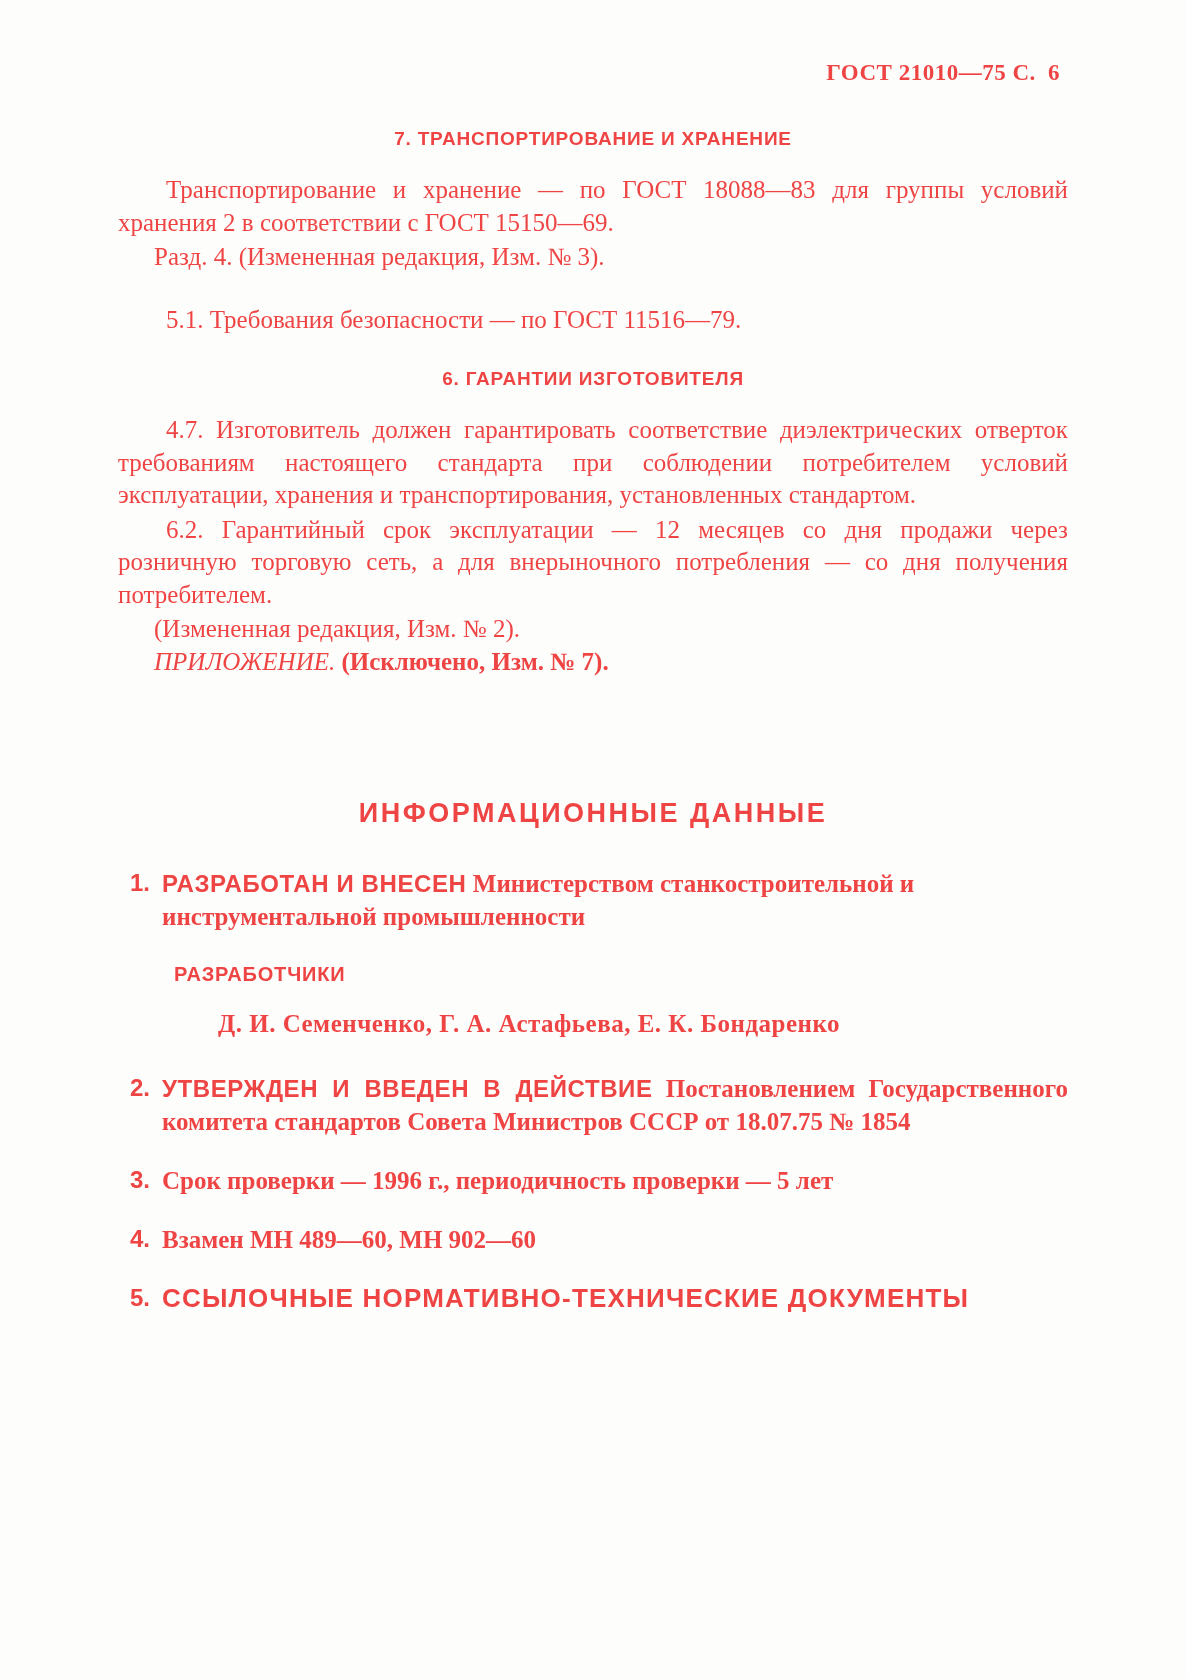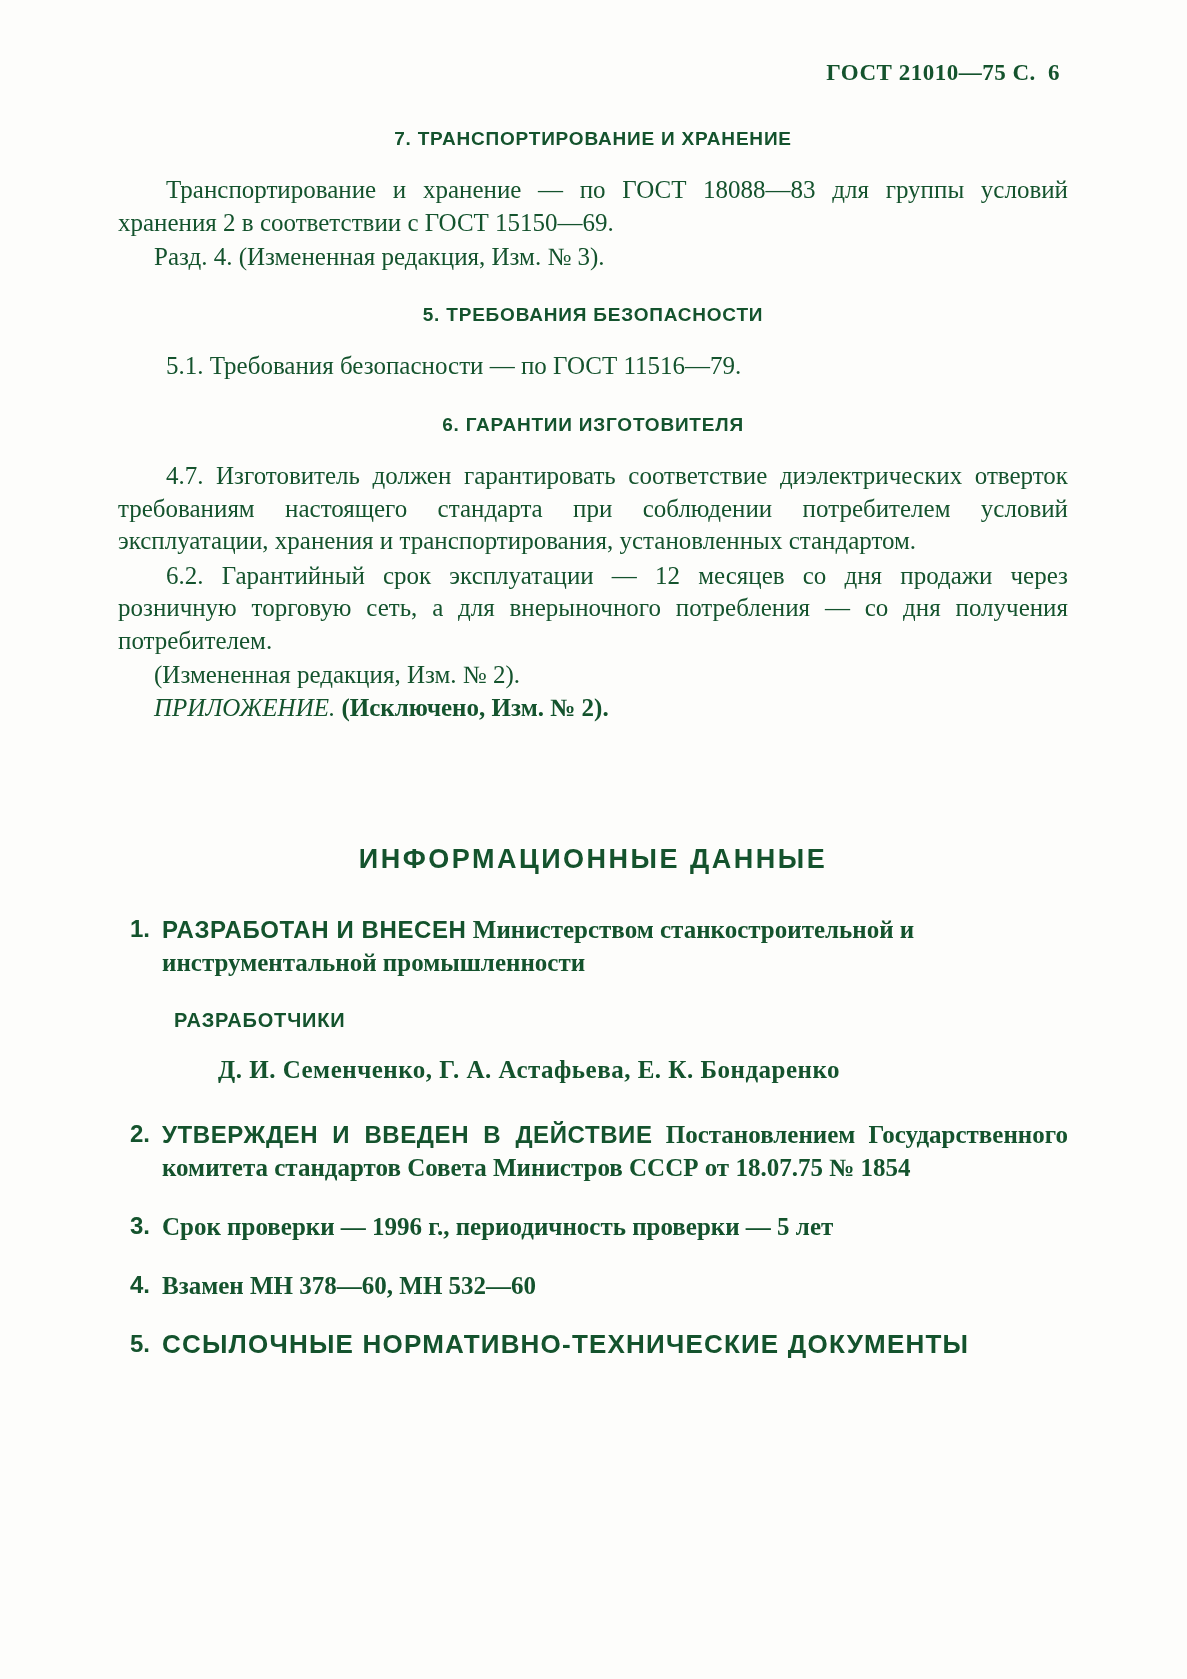--- a/index.html
+++ b/index.html
@@ -6,21 +6,21 @@
     margin: 0;
     padding: 0;
     background: #ffffff;
   }
   .page {
     position: relative;
     width: 1187px;
     height: 1679px;
     background: #fdfdfb;
     font-family: "Liberation Serif", serif;
-    color: #14532d;
+    color: #ef4444;
     overflow: hidden;
   }
   .content {
     position: absolute;
     left: 118px;
     top: 60px;
     width: 950px;
   }
   .header-line {
     text-align: right;
@@ -156,32 +156,31 @@
       <span>ГОСТ 21010—75 С.</span>
       <span class="pgnum">6</span>
     </div>
 
     <h2 class="section-head">7. ТРАНСПОРТИРОВАНИЕ И ХРАНЕНИЕ</h2>
     <p class="body-text">Транспортирование и хранение — по ГОСТ 18088—83 для группы условий хранения 2 в соответствии с ГОСТ 15150—69.</p>
     <p class="bold-note tight">Разд. 4. (Измененная редакция, Изм. № 3).</p>
 
     <div class="gap-3"></div>
 
-    <h2 class="section-head">5. ТРЕБОВАНИЯ БЕЗОПАСНОСТИ</h2>
     <p class="body-text">5.1. Требования безопасности — по ГОСТ 11516—79.</p>
 
     <div class="gap-3"></div>
 
     <h2 class="section-head">6. ГАРАНТИИ ИЗГОТОВИТЕЛЯ</h2>
     <p class="body-text">4.7. Изготовитель должен гарантировать соответствие диэлектрических отверток требованиям настоящего стандарта при соблюдении потребителем условий эксплуатации, хранения и транспортирования, установленных стандартом.</p>
     <p class="body-text">6.2. Гарантийный срок эксплуатации — 12 месяцев со дня продажи через розничную торговую сеть, а для внерыночного потребления — со дня получения потребителем.</p>
     <p class="bold-note tight">(Измененная редакция, Изм. № 2).</p>
     <p class="italic-note">
       <span class="ital">ПРИЛОЖЕНИЕ.</span>
-      <span class="bold">(Исключено, Изм. № 2).</span>
+      <span class="bold">(Исключено, Изм. № 7).</span>
     </p>
 
     <div class="gap-big"></div>
 
     <h1 class="info-title">ИНФОРМАЦИОННЫЕ ДАННЫЕ</h1>
 
     <div class="info-item">
       <div class="info-num">1.</div>
       <div class="info-body">
         <span class="strong">РАЗРАБОТАН И ВНЕСЕН</span>
@@ -203,21 +202,21 @@
     <div class="info-item">
       <div class="info-num">3.</div>
       <div class="info-body">
         <span class="semi">Срок проверки — 1996 г., периодичность проверки — 5 лет</span>
       </div>
     </div>
 
     <div class="info-item">
       <div class="info-num">4.</div>
       <div class="info-body">
-        <span class="semi">Взамен МН 378—60, МН 532—60</span>
+        <span class="semi">Взамен МН 489—60, МН 902—60</span>
       </div>
     </div>
 
     <div class="info-item">
       <div class="info-num">5.</div>
       <div class="info-body">
         <span class="big-head wide-letter">ССЫЛОЧНЫЕ НОРМАТИВНО-ТЕХНИЧЕСКИЕ ДОКУМЕНТЫ</span>
       </div>
     </div>
 

